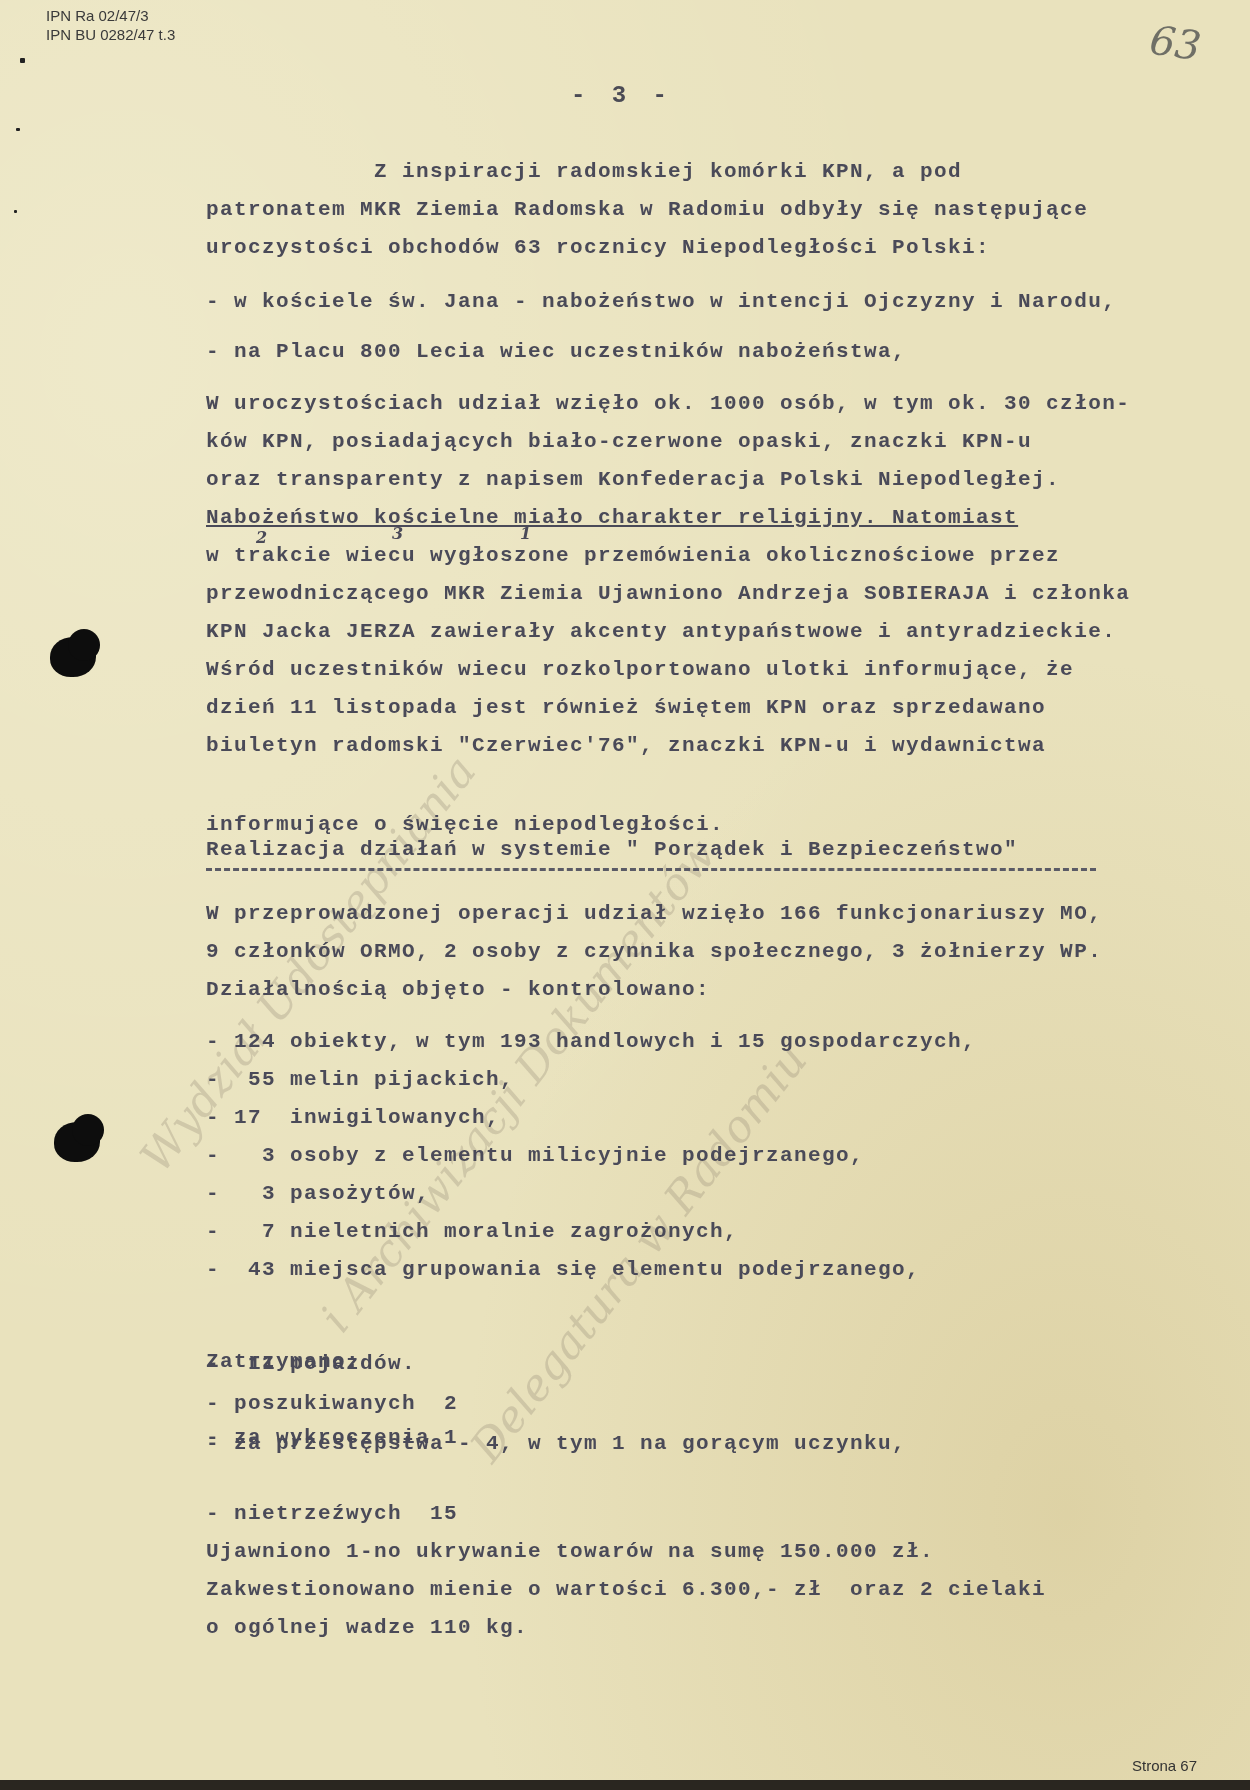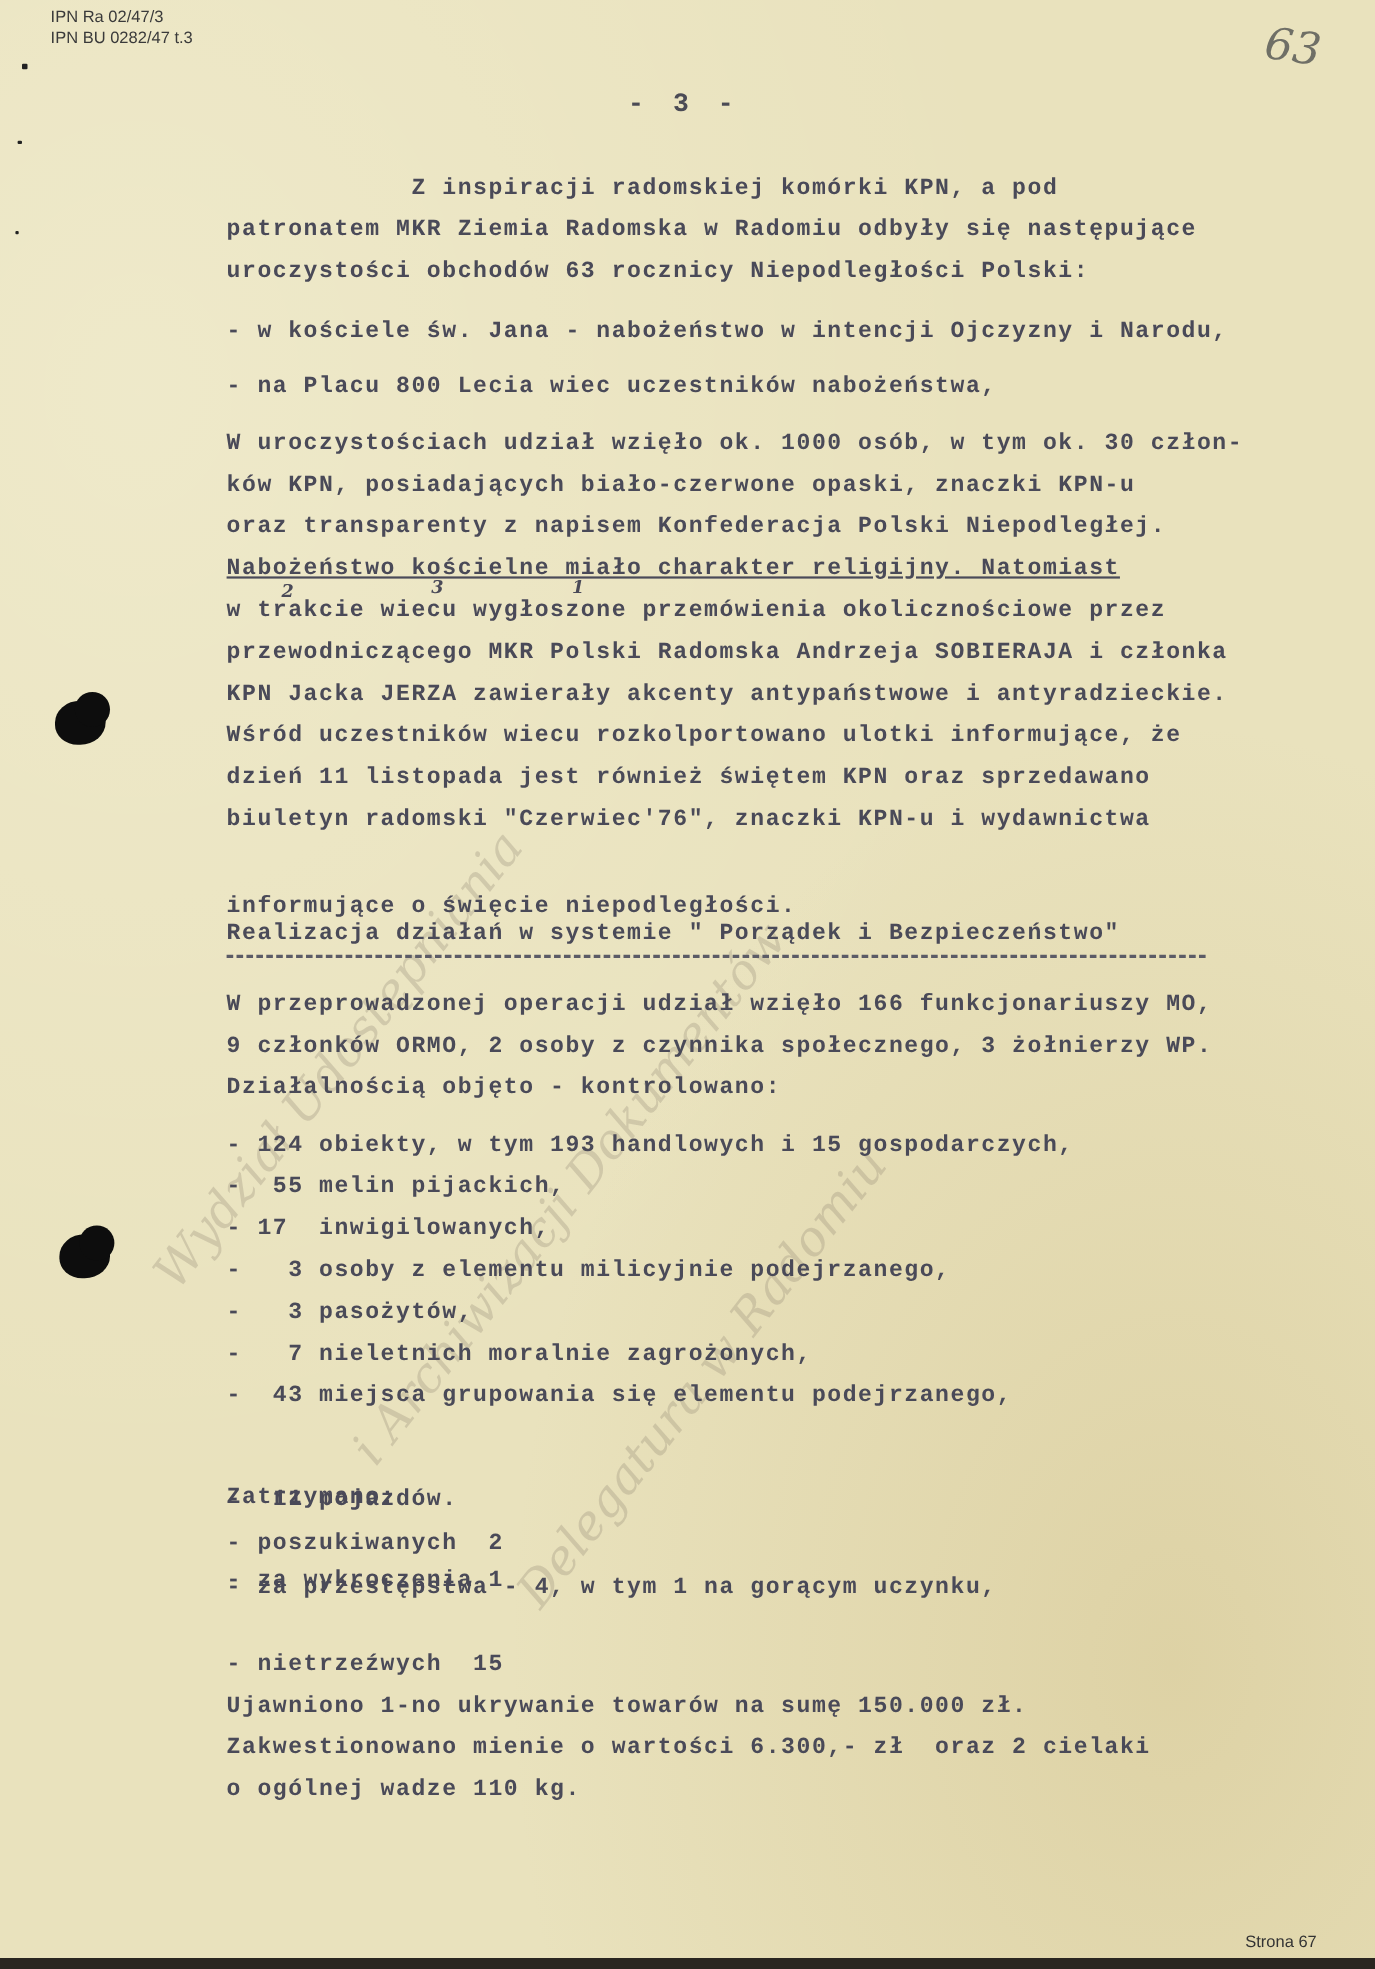--- a/index.html
+++ b/index.html
@@ -99,21 +99,21 @@
     <div class="line" style="top:340px;">- na Placu 800 Lecia wiec uczestników nabożeństwa,</div>
 
     <div class="line" style="top:392px;">W uroczystościach udział wzięło ok. 1000 osób, w tym ok. 30 człon-</div>
     <div class="line" style="top:430px;">ków KPN, posiadających biało-czerwone opaski, znaczki KPN-u</div>
     <div class="line" style="top:468px;">oraz transparenty z napisem Konfederacja Polski Niepodległej.</div>
     <div class="line" style="top:506px;text-decoration:underline;">Nabożeństwo kościelne miało charakter religijny. Natomiast</div>
     <div class="annotation" style="left:50px;top:528px;">2</div>
     <div class="annotation" style="left:186px;top:524px;">3</div>
     <div class="annotation" style="left:314px;top:524px;">1</div>
     <div class="line" style="top:544px;">w trakcie wiecu wygłoszone przemówienia okolicznościowe przez</div>
-    <div class="line" style="top:582px;">przewodniczącego MKR Polski Radomska Andrzeja SOBIERAJA i członka</div>
+    <div class="line" style="top:582px;">przewodniczącego MKR Ziemia Ujawniono Andrzeja SOBIERAJA i członka</div>
     <div class="line" style="top:620px;">KPN Jacka JERZA zawierały akcenty antypaństwowe i antyradzieckie.</div>
     <div class="line" style="top:658px;">Wśród uczestników wiecu rozkolportowano ulotki informujące, że</div>
     <div class="line" style="top:696px;">dzień 11 listopada jest również świętem KPN oraz sprzedawano</div>
     <div class="line" style="top:734px;">biuletyn radomski "Czerwiec'76", znaczki KPN-u i wydawnictwa</div>
     <div class="line" style="top:772px;margin-top:41px;">informujące o święcie niepodległości.</div>
 
     <div class="line" style="top:838px;">Realizacja działań w systemie " Porządek i Bezpieczeństwo"</div>
     <div class="dash-rule" style="top:868px;"></div>
 
     <div class="line" style="top:902px;">W przeprowadzonej operacji udział wzięło 166 funkcjonariuszy MO,</div>

